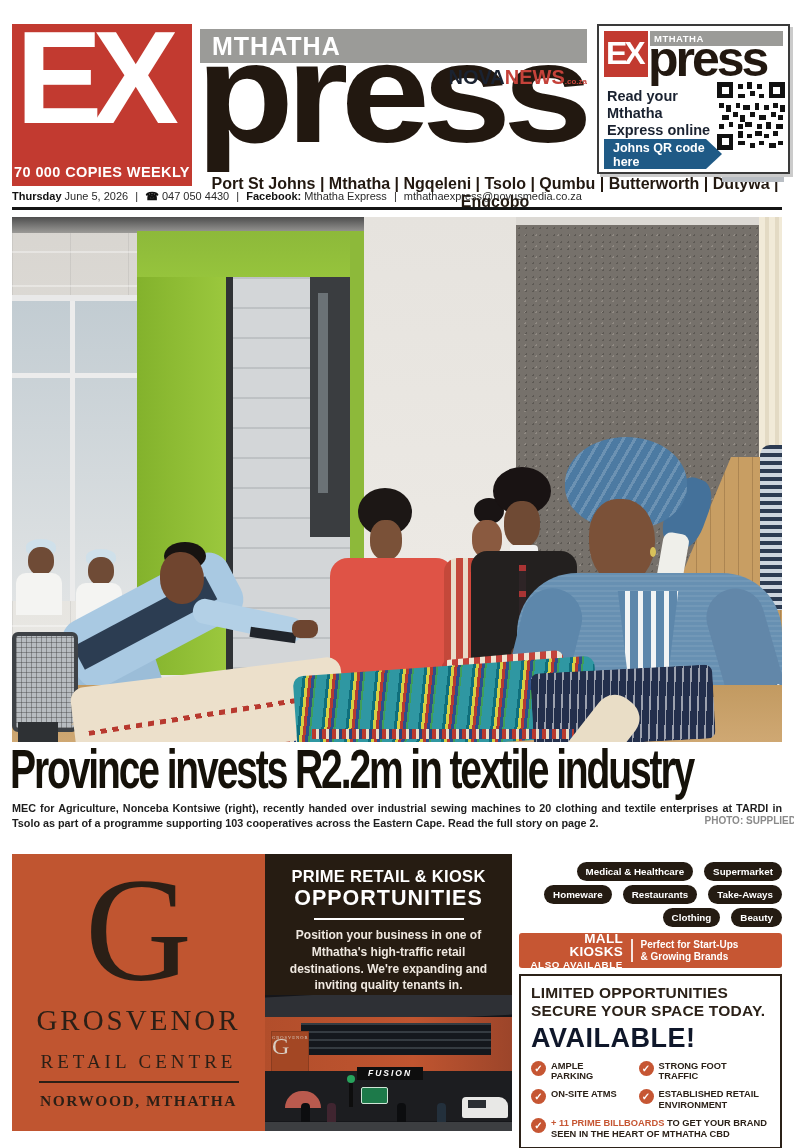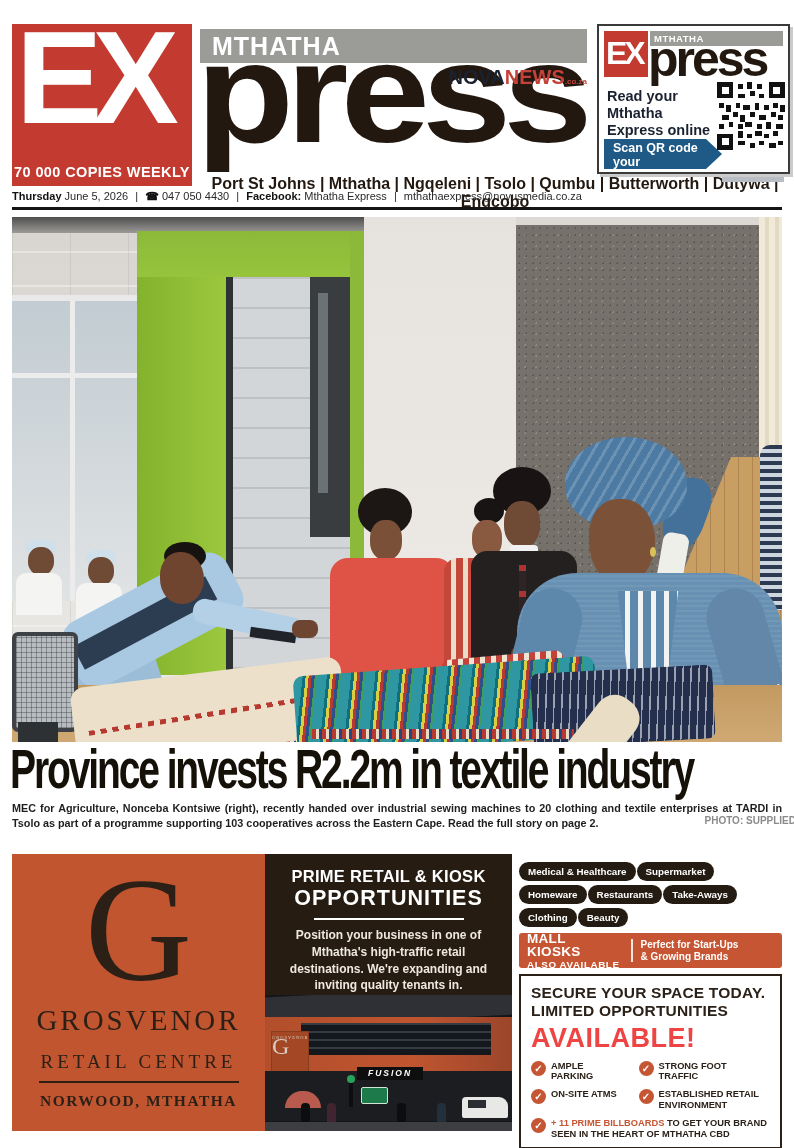--- a/index.html
+++ b/index.html
@@ -206,31 +206,31 @@
   .st-light{left:84px;top:80px;width:4px;height:32px;background:#0d0d0d;}
   .st-light:before{content:"";position:absolute;left:-2px;top:0;width:8px;height:8px;background:#27a35c;border-radius:50%;}
   .st-umb{left:20px;top:96px;width:36px;height:17px;background:#b95a4e;border-radius:18px 18px 0 0;}
   .st-car{right:4px;top:102px;width:46px;height:21px;background:#e8e8e6;border-radius:4px 9px 2px 2px;}
   .st-car:before{content:"";position:absolute;left:6px;top:3px;width:18px;height:8px;background:#2a2e33;}
   .st-ppl1,.st-ppl2,.st-ppl3,.st-ppl4{width:9px;height:22px;background:#0c0d0f;border-radius:4px 4px 0 0;top:108px;}
   .st-ppl1{left:36px;} .st-ppl2{left:62px;background:#402530;} .st-ppl3{left:132px;} .st-ppl4{left:172px;background:#23303c;}
   .st-road{left:0;bottom:0;width:247px;height:9px;background:#3c3e41;}
 
   .ad-right{position:absolute;left:507px;top:0;width:263px;height:280px;}
-  .pills{display:flex;flex-wrap:wrap;gap:4px 1px;margin-top:10px;}
+  .pills{display:flex;flex-wrap:wrap;gap:4px 11px;margin-top:10px;justify-content:flex-end;}
   .pill{background:#241b12;color:#fff;font-weight:700;font-size:9.8px;padding:4px 9px;border-radius:11px;}
   .kiosk{margin-top:6px;background:#c65633;border-radius:3px;display:flex;align-items:center;height:35px;padding:2px 8px;}
-  .kiosk .kt{width:96px;text-align:left;color:#fff;line-height:1;}
+  .kiosk .kt{width:96px;text-align:right;color:#fff;line-height:1;}
   .kiosk .kt .k1{font-size:13.5px;font-weight:800;letter-spacing:.3px;}
   .kiosk .kt .k2{font-size:9.8px;font-weight:800;letter-spacing:.6px;margin-top:1px;}
   .kiosk .kd{width:1.5px;height:23px;background:rgba(255,255,255,.85);margin:0 8px;}
   .kiosk .kx{color:#fff;font-weight:700;font-size:10px;line-height:1.2;}
   .secure{margin-top:6px;border:2.5px solid #2b2118;background:#fff;padding:8px 10px 6px;}
   .secure .s1{font-size:15.5px;font-weight:800;color:#2b2118;letter-spacing:.2px;line-height:1.18;}
-  .secure .s3{font-size:27px;font-weight:800;color:#ef4444;letter-spacing:.5px;margin:2px 0 7px;}
+  .secure .s3{font-size:27px;font-weight:800;color:#0f172a;letter-spacing:.5px;margin:2px 0 7px;}
   .feat-grid{display:flex;flex-wrap:wrap;}
   .feat{display:flex;align-items:flex-start;margin-bottom:7px;}
   .feat:nth-child(odd){width:45%;} .feat:nth-child(even){width:55%;}
   .chk{flex:0 0 15px;height:15px;background:#c65633;border-radius:50%;color:#fff;font-size:10px;
        font-weight:800;text-align:center;line-height:15px;margin-right:5px;}
   .feat .fl{font-size:9.3px;font-weight:800;color:#2b2118;line-height:1.15;width:70px;}
   .bill{display:flex;align-items:flex-start;margin-top:1px;}
   .bill .bt{font-size:9.3px;font-weight:800;line-height:1.2;color:#2b2118;}
   .bill .hl{color:#c65633;}
 </style>
@@ -250,21 +250,21 @@
   <div class="abs press-word">press</div>
   <div class="abs towns">Port St Johns | Mthatha | Ngqeleni | Tsolo | Qumbu | Butterworth | Dutywa | Engcobo</div>
 
   <div class="abs qr-panel">
     <div class="abs mini-ex">
         <span>EX</span>
       </div>
     <div class="abs mini-gray">MTHATHA</div>
     <div class="abs mini-press">press</div>
     <div class="abs read-text">Read your Mthatha Express online</div>
-    <div class="abs scan-banner">Scan QR code your</div>
+    <div class="abs scan-banner">Johns QR code here</div>
     <svg class="abs qr-code" viewBox="0 0 29 29" shape-rendering="crispEdges">
       <rect width="29" height="29" fill="#fff"></rect>
       <g fill="#111">
         <rect x="0" y="0" width="7" height="7"></rect>
           <rect x="22" y="0" width="7" height="7"></rect>
           <rect x="0" y="22" width="7" height="7"></rect>
         <rect x="2" y="2" width="3" height="3" fill="#fff"></rect>
           <rect x="24" y="2" width="3" height="3" fill="#fff"></rect>
           <rect x="2" y="24" width="3" height="3" fill="#fff"></rect>
         <rect x="9" y="1" width="2" height="2"></rect>
@@ -465,22 +465,22 @@
           <div class="k1">MALL KIOSKS</div>
           <div class="k2">ALSO AVAILABLE</div>
         </div>
         <div class="kd"></div>
         <div class="kx">
           <div>Perfect for Start-Ups</div>
           <div>&amp; Growing Brands</div>
         </div>
       </div>
       <div class="secure">
+        <div class="s1">LIMITED OPPORTUNITIES</div>
         <div class="s1">SECURE YOUR SPACE TODAY.</div>
-        <div class="s1">LIMITED OPPORTUNITIES</div>
         <div class="s3">AVAILABLE!</div>
         <div class="feat-grid">
           <div class="feat">
             <span class="chk">✓</span>
             <span class="fl">AMPLE PARKING</span>
           </div>
           <div class="feat">
             <span class="chk">✓</span>
             <span class="fl">STRONG FOOT TRAFFIC</span>
           </div>

